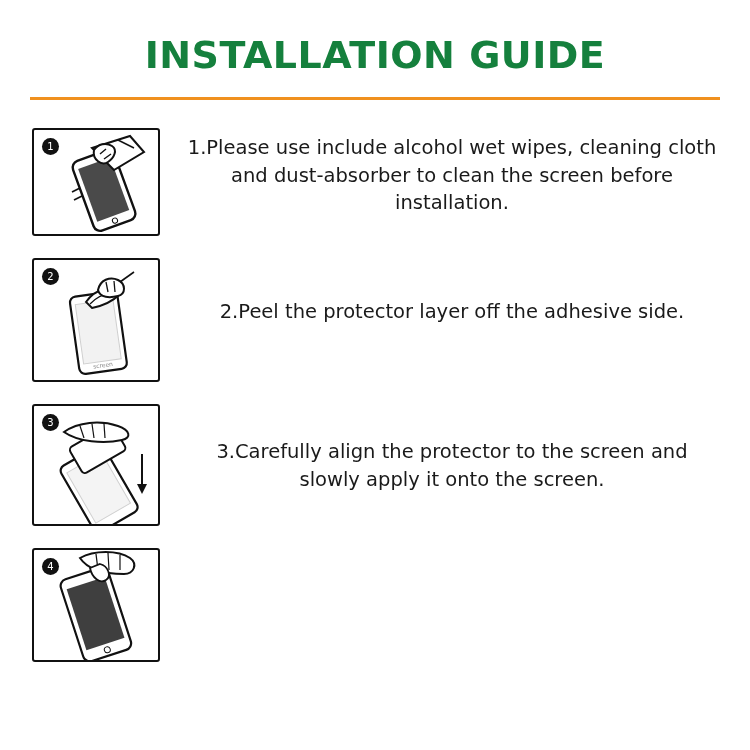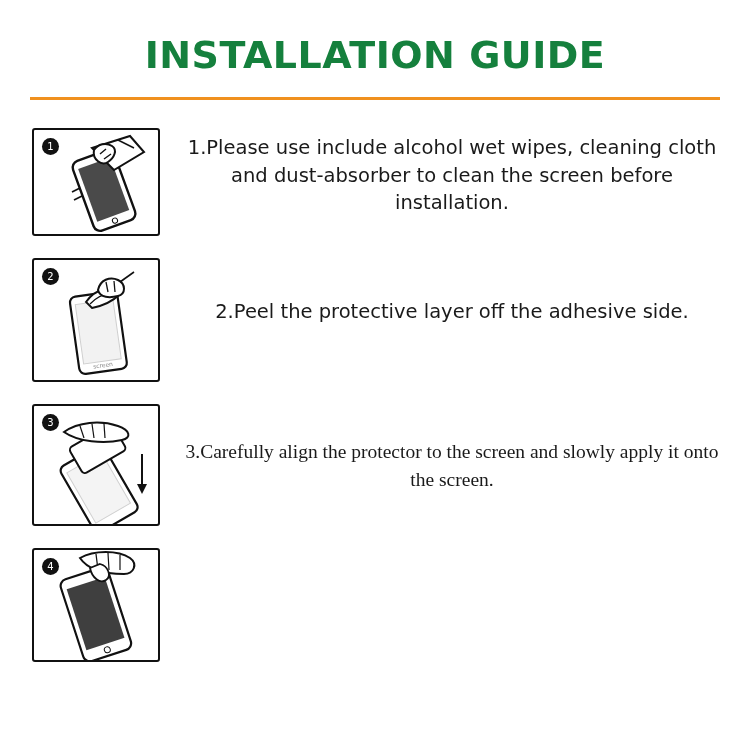--- a/index.html
+++ b/index.html
@@ -78,21 +78,21 @@
     flex: 1 1 auto;
     padding-left: 24px;
     font-size: 19.5px;
     line-height: 1.42;
     color: #1a1a1a;
     font-family: "DejaVu Sans", sans-serif;
     text-align: center;
   }
   .step-1 .text { padding-top: 6px; }
   .step-2 .text { padding-top: 40px; }
-  .step-3 .text { padding-top: 34px; font-family: Liberation Serif, serif; }
+  .step-3 .text { padding-top: 34px; }
   .step-4 .text { padding-top: 26px; }
   .text .num {
     display: inline;
   }
   .text .body {
     display: inline;
   }
   svg { display: block; }
 </style>
 </head>
@@ -147,21 +147,21 @@
           <path d="M52 42 C62 28, 76 26, 86 34 C78 42, 68 46, 58 48 Z" fill="#ffffff" stroke="#111111" stroke-width="2"></path>
           <path d="M56 44 C66 34, 74 32, 82 36" fill="none" stroke="#111111" stroke-width="1.2"></path>
 
           <path d="M64 30 C66 20, 76 16, 84 20 C92 24, 92 34, 84 36 C76 38, 66 38, 64 30 Z" fill="#ffffff" stroke="#111111" stroke-width="2"></path>
           <path d="M72 22 L74 32" stroke="#111111" stroke-width="1.3" fill="none"></path>
           <path d="M80 21 L81 32" stroke="#111111" stroke-width="1.3" fill="none"></path>
           <path d="M86 22 L100 12" stroke="#111111" stroke-width="1.6" fill="none"></path>
         </svg>
       </div>
       <div class="text">
-        <span class="num">2.</span><span class="body">Peel the protective layer off the adhesive side.</span>
+        <span class="num">2.</span><span class="body">Peel the protector layer off the adhesive side.</span>
       </div>
     </div>
 
     <div class="step step-3">
       <div class="thumb">
         <div class="badge">3</div>
         <svg width="124" height="118" viewBox="0 0 124 118">
 
           <g transform="rotate(-30 60 72)">
             <rect x="34" y="46" width="50" height="76" rx="6" ry="6" fill="#ffffff" stroke="#111111" stroke-width="2.2"></rect>

